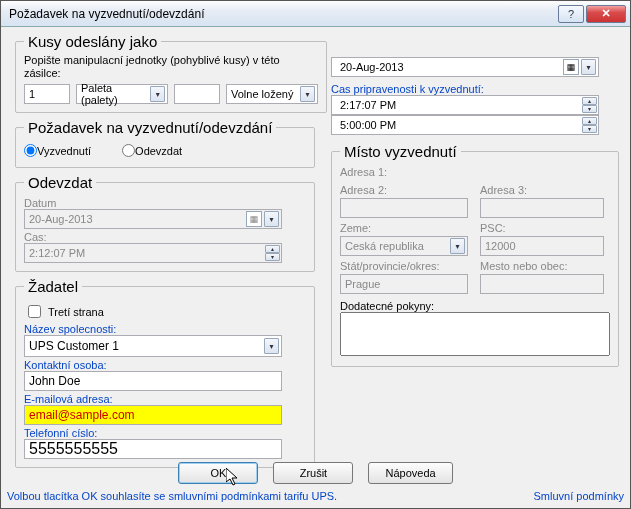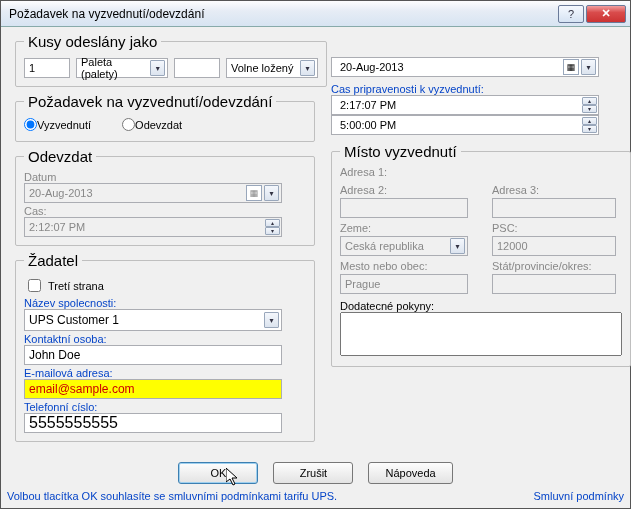--- a/index.html
+++ b/index.html
@@ -24,21 +24,21 @@
   .spin .spbtns { display: flex; flex-direction: column; }
   .spin .spbtn { height: 8px; font-size: 6px; line-height: 6px; }
   .dis { background: #f0f0f0 !important; color: #888 !important; }
   .row { display: flex; align-items: center; gap: 6px; margin-top: 4px; }
   .row .txt { flex: 0 0 46px; }
   .desc { color: #000; font-size: 11px; line-height: 13px; }
   .radio { display: inline-flex; align-items: center; gap: 0; margin-right: 28px; margin-top: 4px; }
   .radio input { margin: 0; }
   .chk { display: inline-flex; align-items: center; gap: 4px; margin-top: 3px;}
   .yellow { background: #ffff00 !important; color: #cc0000 !important; font-weight: normal; padding-left: 6px; }
-  .grid2 { display: grid; grid-template-columns: 140px 130px; gap: 2px 12px; }
+  .grid2 { display: grid; grid-template-columns: 140px 130px; gap: 2px 0; }
   .bottom { position: absolute; left: 0; right: 0; bottom: 6px; text-align: center; }
   .btn { min-width: 80px; height: 22px; border: 1px solid #777; border-radius: 3px; background: linear-gradient(#fdfdfd,#e3e3e3); margin: 0 6px; padding: 2px 16px; }
   .btn.default { border: 1px solid #3c7fb1; box-shadow: 0 0 0 1px #9fd0ef inset; }
   .link { color: #0645c8; }
   .footer { display: flex; justify-content: space-between; padding: 0 6px; margin-top: 6px; }
   textarea.txt { height: 44px; resize: none; width: 100%; }
   .date-combo .cal { width:16px; height:16px; border:1px solid #99a7bb; background:#fff; font-size:9px; display:flex; align-items:center; justify-content:center; margin-right:1px;}
   svg.cursor { position:absolute; pointer-events:none;}
 </style>
 </head>
@@ -49,20 +49,21 @@
     <span class="title">Požadavek na vyzvednutí/odevzdání</span>
     <div class="tb-btn">?</div>
     <div class="tb-btn tb-close">✕</div>
   </div>
   <div class="client">
 
     <div class="colL">
 
       <fieldset>
         <legend>Kusy odeslány jako</legend>
+        <div class="desc">Popište manipulacní jednotky (pohyblivé kusy) v této zásilce:</div>
         <div class="row">
           <input class="txt" style="width: 42px;" value="1">
           <div class="combo" style="width:92px">
             <span>Paleta (palety)</span>
             <span class="arrow">▾</span>
           </div>
           <input class="txt" style="width: 40px;" value="">
           <div class="combo" style="width:92px">
             <span>Volne ložený</span>
             <span class="arrow">▾</span>
@@ -156,22 +157,22 @@
           <span class="dis-lbl">Adresa 3:</span>
           <input class="txt dis" style="width: 128px;" value="">
           <input class="txt dis" style="width: 124px;" value="">
           <span class="dis-lbl">Zeme:</span>
           <span class="dis-lbl">PSC:</span>
           <div class="combo dis" style="width:128px">
             <span>Ceská republika</span>
             <span class="arrow">▾</span>
           </div>
           <input class="txt dis" style="width: 124px;" value="12000">
+          <span class="dis-lbl">Stát/provincie/okres:</span>
           <span class="dis-lbl">Mesto nebo obec:</span>
-          <span class="dis-lbl">Stát/provincie/okres:</span>
           <input class="txt dis" style="width: 128px;" value="Prague">
           <input class="txt dis" style="width: 124px;" value="">
         </div>
         <span class="lbl" style="margin-top:6px">Dodatecné pokyny:</span>
         <textarea class="txt" style=""></textarea>
       </fieldset>
     </div>
 
     <div class="bottom">
       <div style="position:relative; display:inline-block">

